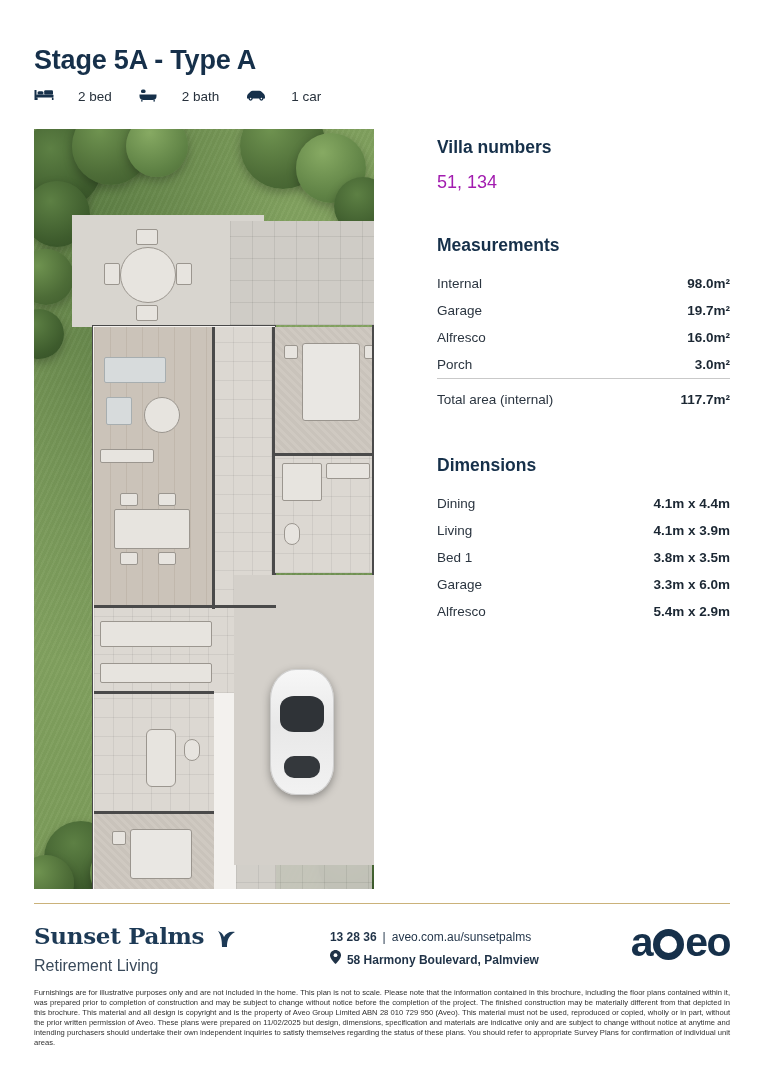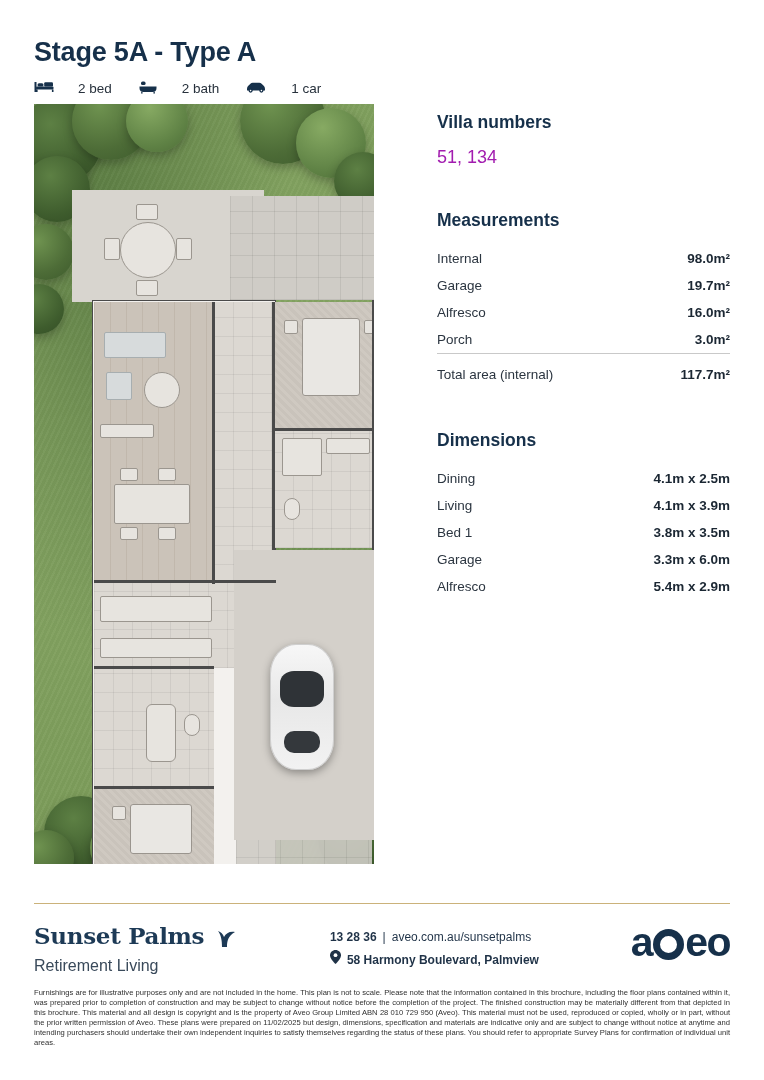--- a/index.html
+++ b/index.html
@@ -13,21 +13,21 @@
     height: 1080px;
     font-family: "Liberation Sans", sans-serif;
     color: #2b2b2b;
     position: relative;
     overflow: hidden;
   }
   .page {
     width: 764px;
     height: 1080px;
     position: relative;
-    padding: 4px 34px;
+    padding: 12px 34px;
   }
 
   
   .title {
     font-size: 27px;
     font-weight: bold;
     color: #16304a;
     letter-spacing: -0.2px;
     padding-top: 33px;
     margin: 0;
@@ -43,21 +43,21 @@
   .spec {
     display: flex;
     align-items: center;
     gap: 24px;
   }
   .spec-icon { display: block; }
 
   
   .content {
     display: flex;
-    margin-top: 7px;
+    margin-top: 24px;
   }
   .left-col {
     width: 340px;
   }
   .right-col {
     flex: 1;
     padding-left: 63px;
     padding-top: 8px;
   }
 
@@ -424,21 +424,21 @@
             <td class="val">117.7m²</td>
           </tr>
         </tbody>
       </table>
 
       <h2 class="sec-title mt">Dimensions</h2>
       <table class="rowlist">
         <tbody>
           <tr>
             <td class="lbl">Dining</td>
-            <td class="val">4.1m x 2.5m</td>
+            <td class="val">4.1m x 4.4m</td>
           </tr>
           <tr>
             <td class="lbl">Living</td>
             <td class="val">4.1m x 3.9m</td>
           </tr>
           <tr>
             <td class="lbl">Bed 1</td>
             <td class="val">3.8m x 3.5m</td>
           </tr>
           <tr>

